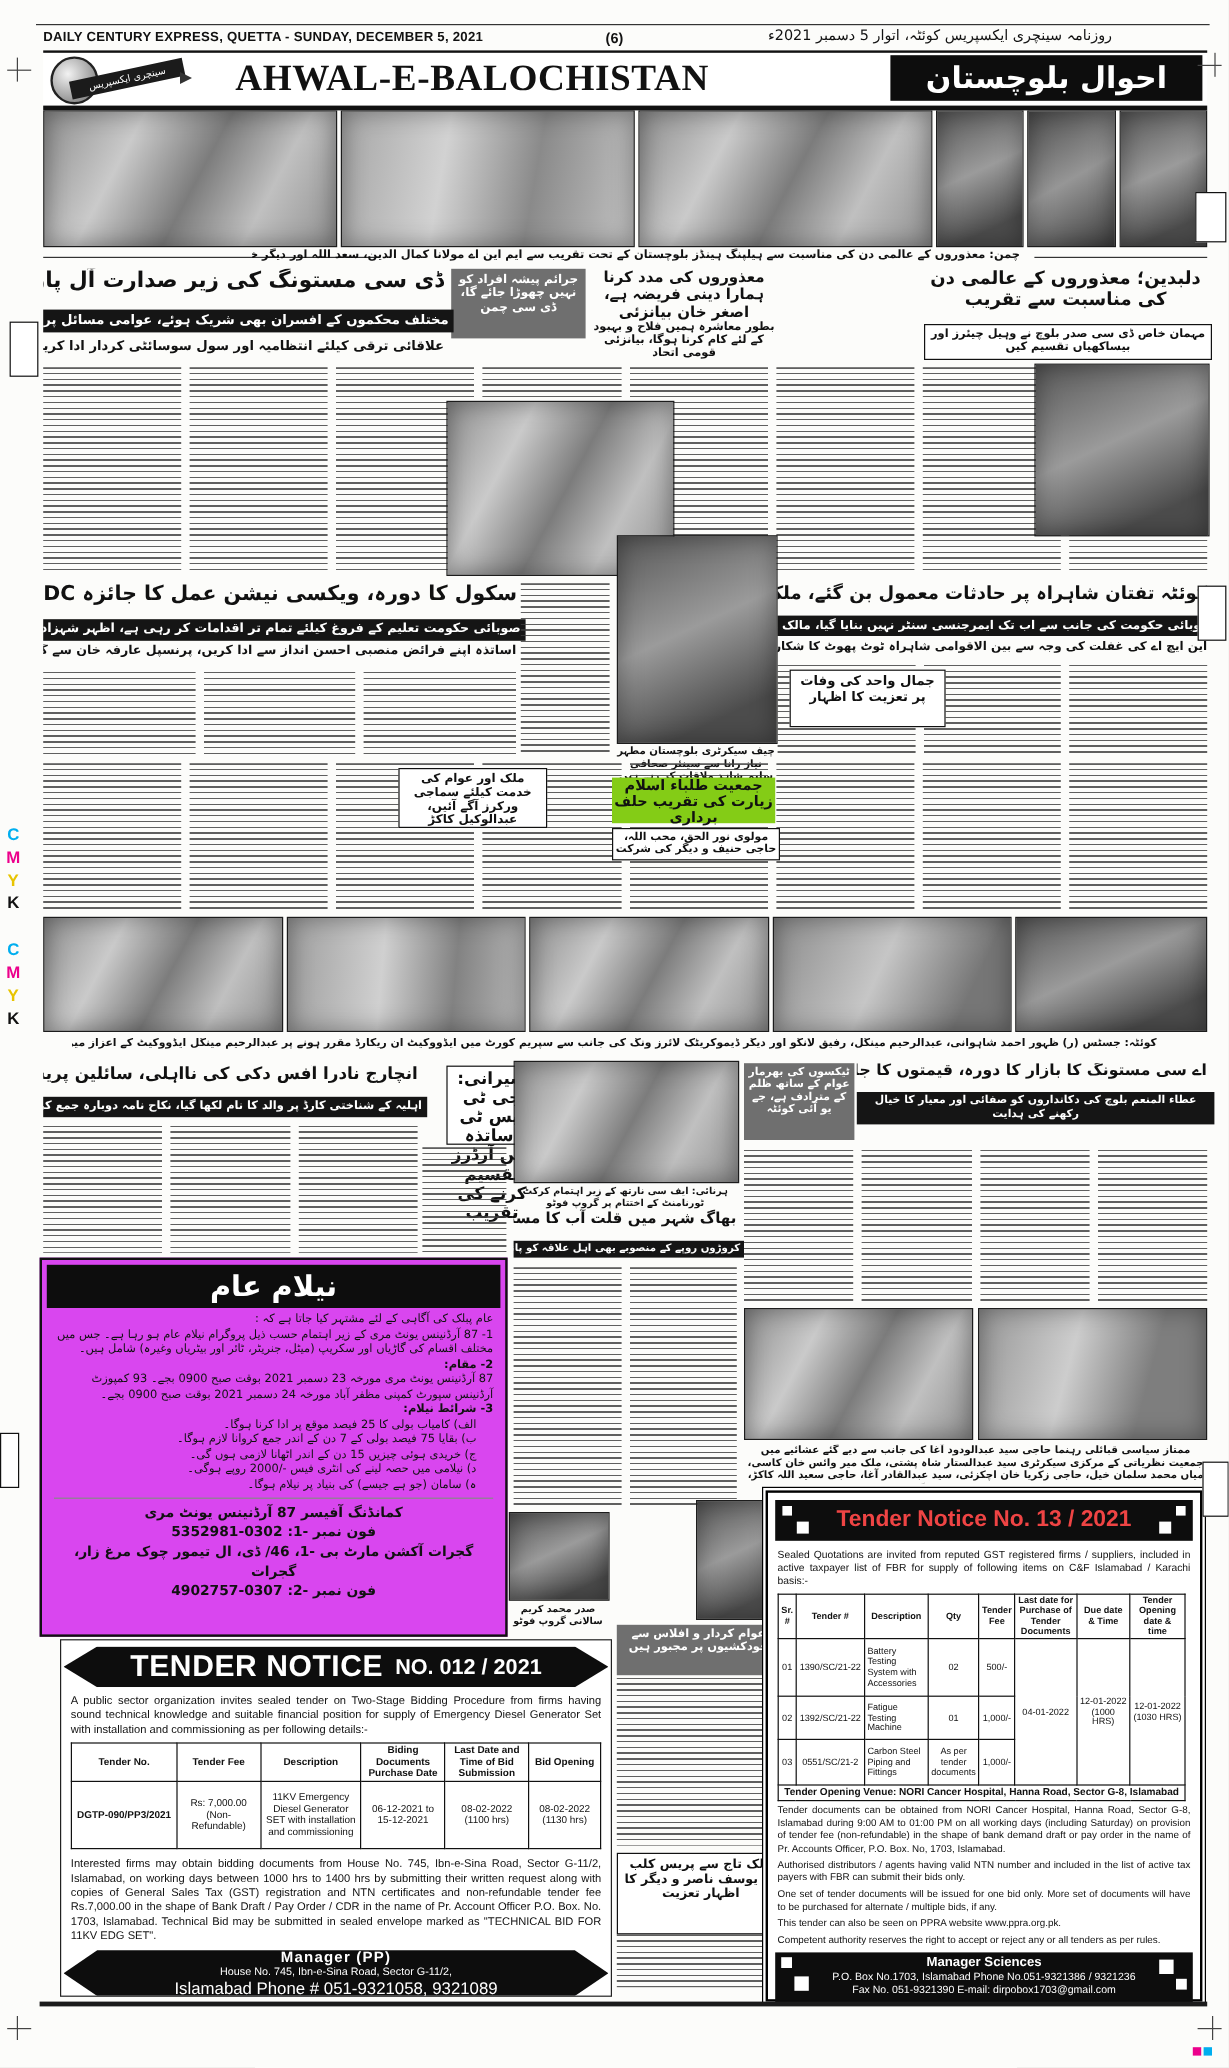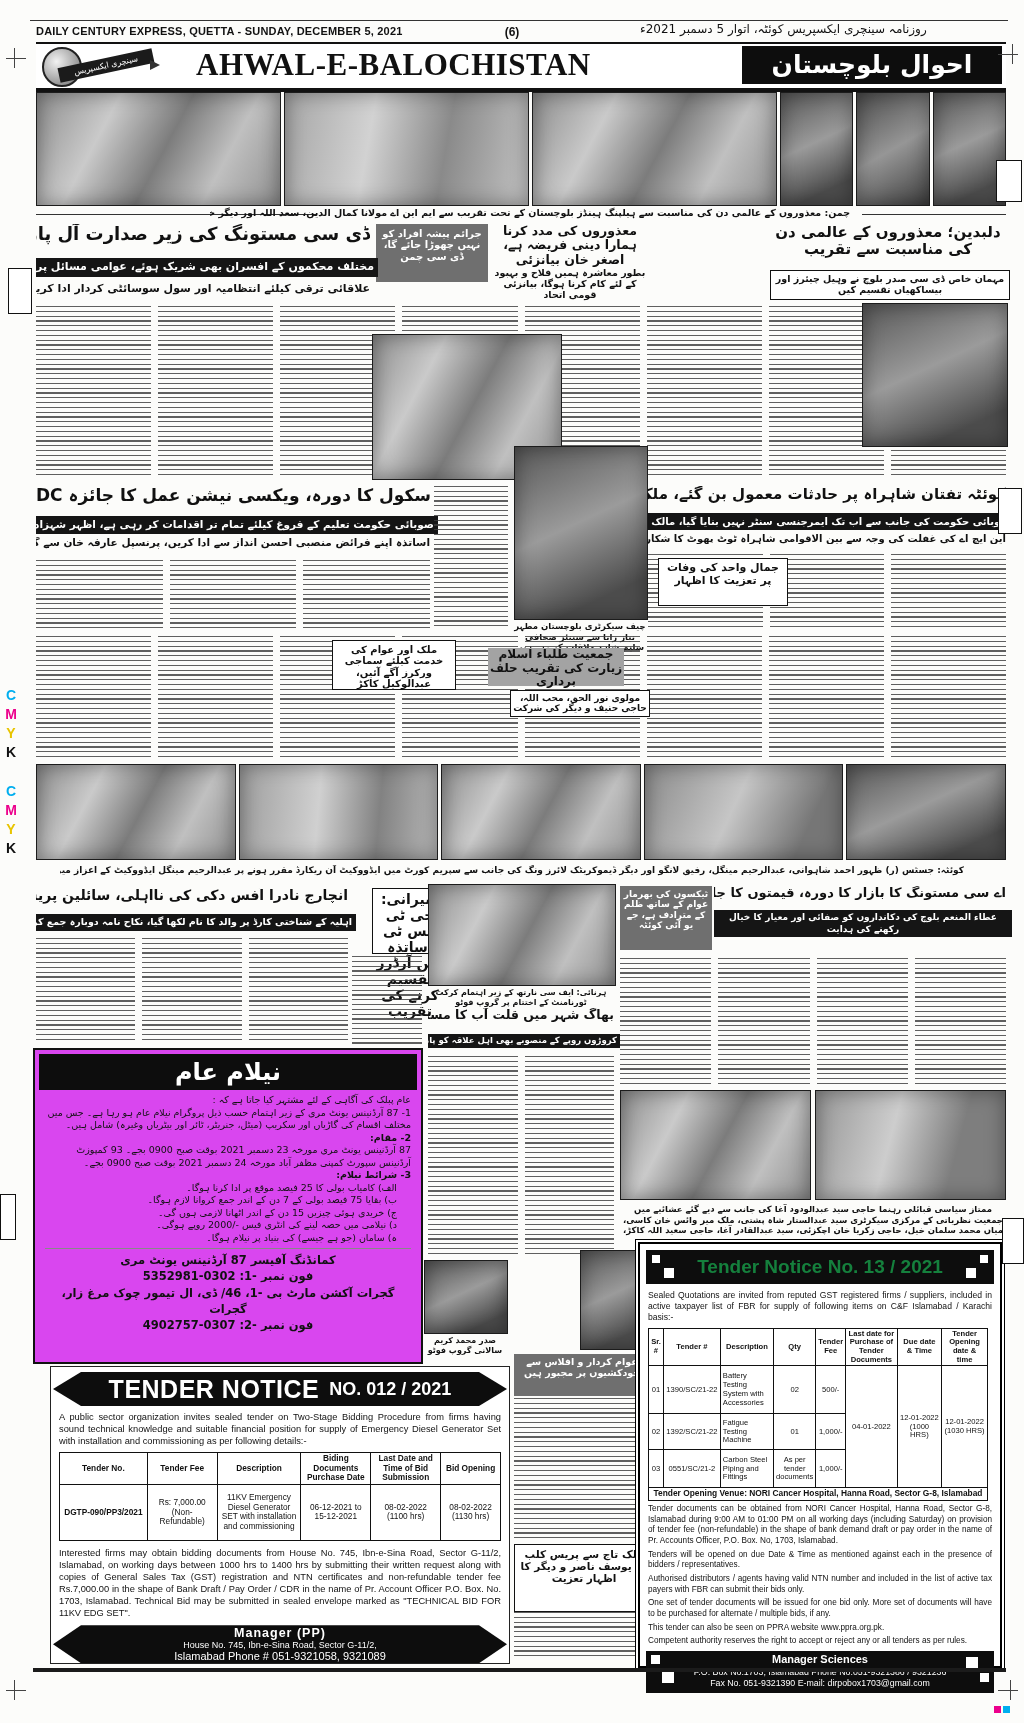--- a/index.html
+++ b/index.html
@@ -114,21 +114,21 @@
   <div class="abs cols" style="left:36px;top:636px;width:970px;height:124px;">
       <i></i>
       <i></i>
       <i></i>
       <i></i>
       <i></i>
       <i></i>
       <i></i>
       <i></i>
     </div>
-  <div class="abs ur hl" style="left:488px;top:648px;width:136px;height:38px;font-size:12px;background:#a3a3a3;">جمعیت طلباء اسلام زیارت کی تقریب حلف برداری</div>
+  <div class="abs ur hl" style="left:510px;top:648px;width:136px;height:38px;font-size:12px;background:#84cc16;">جمعیت طلباء اسلام زیارت کی تقریب حلف برداری</div>
   <div class="abs ur hl outl" style="left:510px;top:690px;width:134px;font-size:9px;padding:2px;background:#fff;">مولوی نور الحق، محب اللہ، حاجی حنیف و دیگر کی شرکت</div>
   <div class="abs ur hl boxed" style="left:332px;top:640px;width:116px;height:42px;font-size:10px;padding:3px;">ملک اور عوام کی خدمت کیلئے سماجی ورکرز آگے آئیں، عبدالوکیل کاکڑ</div>
 
   <div class="abs" style="left:3px;top:686px;width:16px;text-align:center;font-size:14px;font-weight:bold;line-height:1.35;">
     <b style="display:block;color:#00aeef;">C</b>
     <b style="display:block;color:#ec008c;">M</b>
     <b style="display:block;color:#e8c400;">Y</b>
     <b style="display:block;color:#111;">K</b>
   </div>
   <div class="abs" style="left:3px;top:782px;width:16px;text-align:center;font-size:14px;font-weight:bold;line-height:1.35;">
@@ -251,26 +251,26 @@
         <td>06-12-2021 to 15-12-2021</td>
         <td>08-02-2022 (1100 hrs)</td>
         <td>08-02-2022 (1130 hrs)</td>
       </tr>
     </tbody>
       </table>
     <div class="just" style="margin:6px 8px 0 8px;font-size:9.3px;">Interested firms may obtain bidding documents from House No. 745, Ibn-e-Sina Road, Sector G-11/2, Islamabad, on working days between 1000 hrs to 1400 hrs by submitting their written request along with copies of General Sales Tax (GST) registration and NTN certificates and non-refundable tender fee Rs.7,000.00 in the shape of Bank Draft / Pay Order / CDR in the name of Pr. Account Officer P.O. Box. No. 1703, Islamabad. Technical Bid may be submitted in sealed envelope marked as "TECHNICAL BID FOR 11KV EDG SET".</div>
     <div class="ribbon" style="margin:6px 2px 0 2px;height:38px;flex-direction:column;gap:0;line-height:1.15;">
       <span style="font-size:12.5px;font-weight:bold;letter-spacing:1px;">Manager (PP)</span>
       <span style="font-size:9px;">House No. 745, Ibn-e-Sina Road, Sector G-11/2,</span>
-      <span style="font-size:11px;">Islamabad Phone # 051-9321058, 9321089</span>
+      <span style="font-size:14px;">Islamabad Phone # 051-9321058, 9321089</span>
     </div>
   </div>
 
   <div class="abs" style="left:638px;top:1242px;width:360px;height:422px;border:2px solid #000;box-shadow:0 0 0 2px #fff,0 0 0 3px #000;background:#fff;">
-    <div style="position:relative;margin:6px;height:34px;background:#0d0d0d;color:#15803d;text-align:center;line-height:34px;font-size:19px;font-weight:bold;">
+    <div style="position:relative;margin:6px;height:34px;background:#0d0d0d;color:#ef4444;text-align:center;line-height:34px;font-size:19px;font-weight:bold;">
       <span class="barsq" style="left:6px;top:5px;width:8px;height:8px;"></span>
       <span class="barsq" style="left:18px;top:18px;width:10px;height:10px;"></span>
       <span class="barsq" style="right:6px;top:5px;width:8px;height:8px;"></span>
       <span class="barsq" style="right:18px;top:18px;width:10px;height:10px;"></span>
       <span>Tender Notice No. 13 / 2021</span>
     </div>
     <div class="just" style="margin:2px 8px 0 8px;font-size:8.6px;">Sealed Quotations are invited from reputed GST registered firms / suppliers, included in active taxpayer list of FBR for supply of following items on C&amp;F Islamabad / Karachi basis:-</div>
     <table style="margin:4px 8px 0 8px;width:340px;font-size:7.6px;">
       <colgroup>
           <col style="width:15px;">
@@ -317,21 +317,20 @@
         <td>As per tender documents</td>
         <td>1,000/-</td>
       </tr>
       <tr>
         <td colspan="8" style="font-weight:bold;font-size:8.4px;">Tender Opening Venue: NORI Cancer Hospital, Hanna Road, Sector G-8, Islamabad</td>
       </tr>
     </tbody>
       </table>
     <div style="margin:3px 8px 0 8px;font-size:8.2px;line-height:1.25;">
       <div class="just" style="margin-bottom:3px;">Tender documents can be obtained from NORI Cancer Hospital, Hanna Road, Sector G-8, Islamabad during 9:00 AM to 01:00 PM on all working days (including Saturday) on provision of tender fee (non-refundable) in the shape of bank demand draft or pay order in the name of Pr. Accounts Officer, P.O. Box. No, 1703, Islamabad.</div>
-      <div class="just" style="margin-bottom:3px;">Tenders will be opened on due Date &amp; Time as mentioned against each in the presence of bidders / representatives.</div>
       <div class="just" style="margin-bottom:3px;">Authorised distributors / agents having valid NTN number and included in the list of active tax payers with FBR can submit their bids only.</div>
       <div class="just" style="margin-bottom:3px;">One set of tender documents will be issued for one bid only. More set of documents will have to be purchased for alternate / multiple bids, if any.</div>
       <div class="just" style="margin-bottom:3px;">This tender can also be seen on PPRA website www.ppra.org.pk.</div>
       <div class="just">Competent authority reserves the right to accept or reject any or all tenders as per rules.</div>
     </div>
     <div style="position:relative;margin:4px 6px 0 6px;height:40px;background:#0d0d0d;color:#fff;text-align:center;line-height:1.25;padding-top:2px;">
       <span class="barsq" style="left:5px;top:4px;width:9px;height:9px;"></span>
       <span class="barsq" style="left:16px;top:20px;width:12px;height:12px;"></span>
       <span class="barsq" style="right:5px;top:22px;width:9px;height:9px;"></span>
       <span class="barsq" style="right:16px;top:6px;width:12px;height:12px;"></span>

